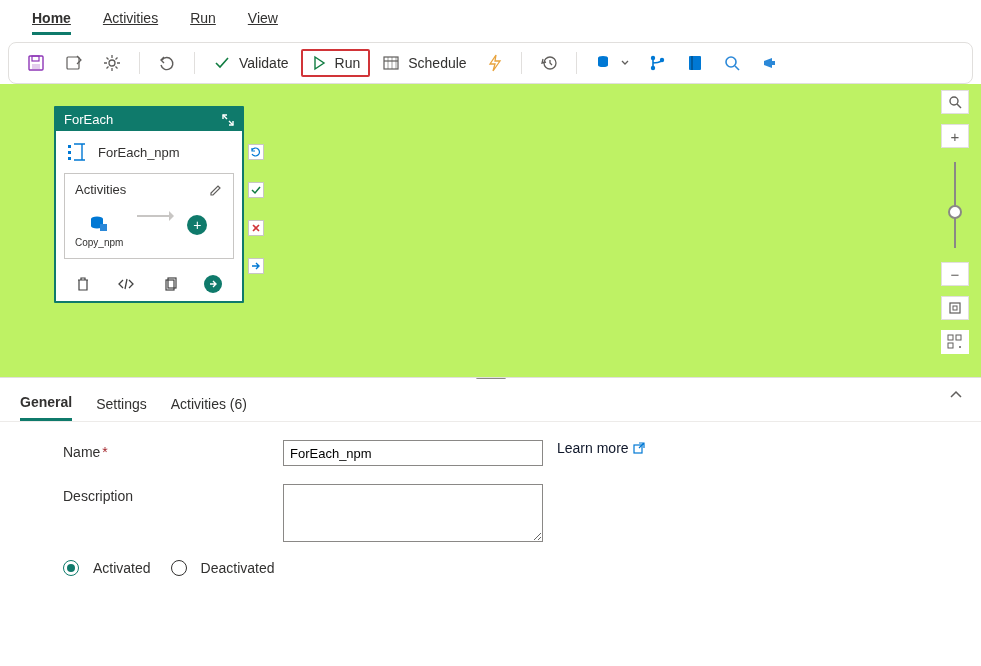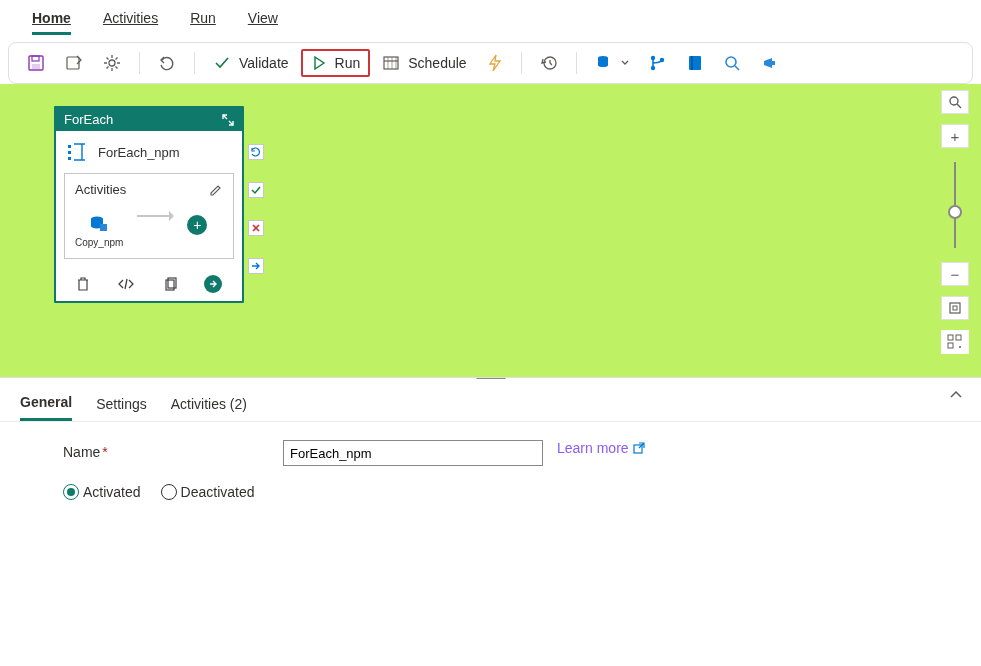--- a/index.html
+++ b/index.html
@@ -55,23 +55,23 @@
 .ptab.active { font-weight:600; border-bottom: 3px solid #0f7a6b; }
 .collapse-caret { position:absolute; right: 18px; top: 8px; cursor:pointer; color:#605e5c; }
 
 .form { padding: 18px; margin-left: 45px; }
 .frow { display:flex; align-items: flex-start; margin-bottom: 18px; }
 .flabel { width: 220px; font-size: 14px; padding-top: 4px; }
 .req { color: #a4262c; margin-left: 2px; }
 .info-ic { font-size: 10px; border:1px solid #8a8886; border-radius:50%; width:12px; height:12px; display:inline-flex; align-items:center; justify-content:center; margin-left:4px; color:#605e5c;}
 .ftext { width: 260px; height: 26px; border: 1px solid #8a8886; padding: 2px 6px; font-family:inherit; font-size:13px; }
 .farea { width: 260px; height: 58px; border: 1px solid #8a8886; padding: 4px 6px; font-family:inherit; font-size:13px; resize: both; }
-.learn { color: #8b5cf6; margin-left: 14px; font-size:14px; display:inline-flex; align-items:center; gap:4px; cursor:pointer; }
+.learn { color: #0f172a; margin-left: 14px; font-size:14px; display:inline-flex; align-items:center; gap:4px; cursor:pointer; }
 .radio-group { display:flex; gap: 20px; align-items:center; }
-.radio { display:flex; align-items:center; gap:4px; font-size:14px; cursor:pointer; }
+.radio { display:flex; align-items:center; gap:14px; font-size:14px; cursor:pointer; }
 .rdot { width:16px; height:16px; border-radius:50%; border:1px solid #323130; display:inline-flex; align-items:center; justify-content:center; }
 .rdot.sel { border-color:#0f7a6b; }
 .rdot.sel::after { content:""; width:8px; height:8px; border-radius:50%; background:#0f7a6b; }
 
 svg { display:block; }
 </style>
 </head>
 <body>
 
 <div class="menubar">
@@ -298,39 +298,43 @@
   </div>
 </div>
 
 <div class="splitter">
     <div class="splitter-grip"></div>
   </div>
 
 <div class="panel-tabs">
   <div class="ptab active">General</div>
   <div class="ptab">Settings</div>
-  <div class="ptab">Activities (2)</div>
+  <div class="ptab">Activities (6)</div>
   <div class="collapse-caret">
     <svg width="14" height="10" viewBox="0 0 14 10">
         <path d="M2 7 L7 2 L12 7" fill="none" stroke="#605e5c" stroke-width="1.5"></path>
       </svg>
   </div>
 </div>
 
 <div class="form">
   <div class="frow">
     <div class="flabel"><span>Name</span><span class="req">*</span></div>
     <input class="ftext" value="ForEach_npm" style="">
     <a class="learn">
         <span>Learn more</span>
         <svg width="12" height="12" viewBox="0 0 12 12">
           <rect x="1" y="3" width="8" height="8" fill="none" stroke="#0078d4" stroke-width="1.2"></rect>
           <path d="M6 1 h5 v5 M11 1 L6 6" stroke="#0078d4" stroke-width="1.2" fill="none"></path>
         </svg>
       </a>
+  </div>
+  <div class="frow">
+    <div class="flabel">Description</div>
+    <textarea class="farea" style=""></textarea>
   </div>
   <div class="frow">
     <div class="radio-group">
       <label class="radio">
           <span class="rdot sel"></span>
           <span>Activated</span>
         </label>
       <label class="radio">
           <span class="rdot"></span>
           <span>Deactivated</span>

